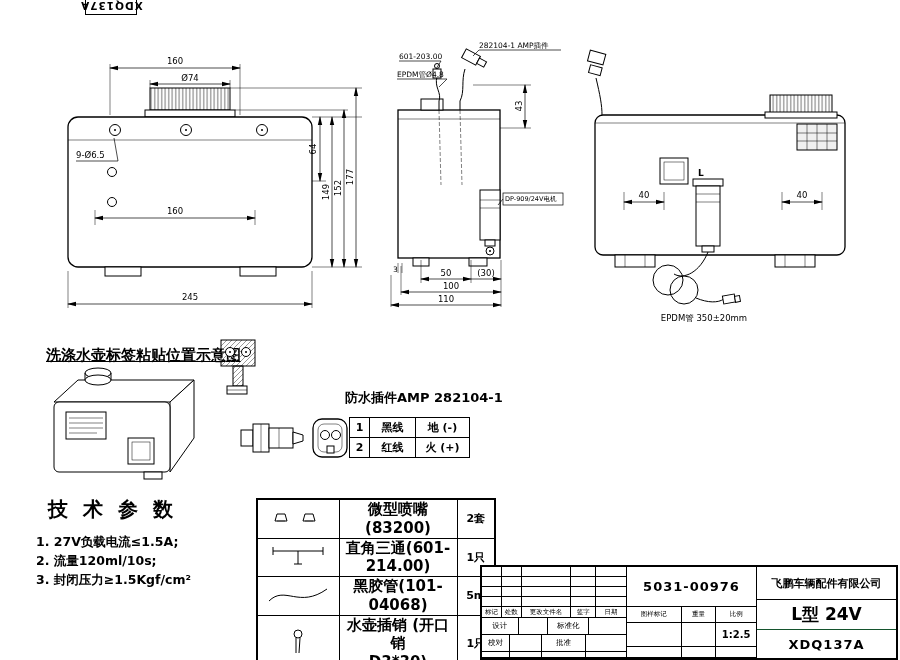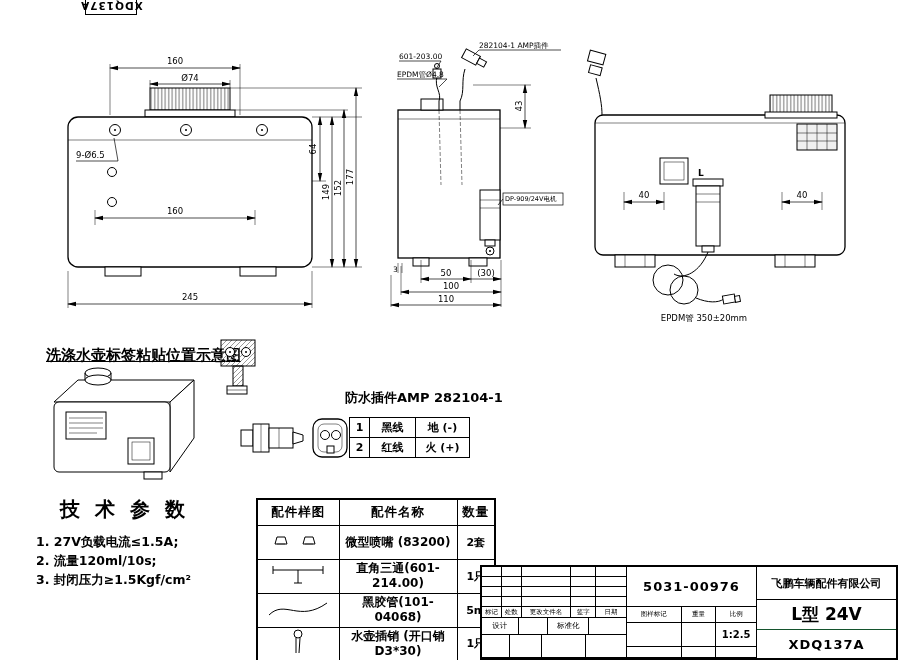--- a/index.html
+++ b/index.html
@@ -28,29 +28,29 @@
   .label-title{font-size:15px;font-weight:bold;text-decoration:underline;white-space:nowrap}
   .conn-title{font-size:13px;font-weight:bold;white-space:nowrap}
 
   
   table{border-collapse:collapse;background:#fff}
   .conn-table{border:1.6px solid #000}
   .conn-table td{border:1px solid #000;height:20px;text-align:center;font-size:11px;font-weight:bold}
   .conn-table .c1{width:20px}.conn-table .c2{width:46px}.conn-table .c3{width:54px}
 
   
-  .tp-title{font-size:20px;font-weight:bold;letter-spacing:4px;margin-left:24px;margin-bottom:9px;white-space:nowrap}
+  .tp-title{font-size:20px;font-weight:bold;letter-spacing:4px;margin-left:12px;margin-bottom:9px;white-space:nowrap}
   .tp-item{font-size:12.5px;font-weight:bold;line-height:19px;white-space:nowrap}
 
   
   .parts-table{border:2px solid #000;table-layout:fixed}
   .parts-table th,.parts-table td{border:1px solid #000;overflow:hidden}
   .parts-table th{height:26px;font-size:12.5px;font-weight:bold;letter-spacing:1px}
   .parts-table td{height:34px;text-align:center}
-  .pt-name{font-size:12px;font-weight:bold;white-space:pre-line;line-height:1.25}
+  .pt-name{font-size:15px;font-weight:bold;white-space:pre-line;line-height:1.25}
   .pt-qty{font-size:11px;font-weight:bold}
 
   
   .tb{border:2px solid #000;display:flex;background:#fff;overflow:hidden}
   .tb-left{width:145px;border-right:1.5px solid #000;display:flex;flex-direction:column}
   .tb-row{display:flex}
   .tb-cell{border-right:1px solid #000;border-bottom:1px solid #000;display:flex;align-items:center;justify-content:center;
            font-size:6.5px;white-space:nowrap;overflow:hidden}
   .tb-cell:last-child{border-right:none}
   .tb-mid{width:130px;border-right:1.5px solid #000;display:flex;flex-direction:column}
@@ -363,25 +363,20 @@
   <div class="tp-item">3. 封闭压力≥1.5Kgf/cm²</div>
 </div>
 
 <table class="abs parts-table" style="left:256px;top:498px;width:238px">
   <colgroup>
       <col style="width:82px">
       <col style="width:118px">
       <col style="width:38px">
     </colgroup>
   <tbody>
-      <tr>
-    <th>配件样图</th>
-    <th>配件名称</th>
-    <th>数量</th>
-  </tr>
   <tr>
     <td>
       <svg width="70" height="24" viewBox="0 0 70 24">
         <path class="n" d="M12,16 h12 l-2,-7 h-8 Z M40,16 h12 l-2,-7 h-8 Z" stroke-width="0.8"></path>
         <line class="t" x1="14" y1="16" x2="22" y2="16"></line>
             <line class="t" x1="42" y1="16" x2="50" y2="16"></line>
       </svg>
     </td>
     <td class="pt-name">微型喷嘴 (83200)</td>
     <td class="pt-qty">2套</td>
@@ -459,20 +454,26 @@
       <div class="tb-cell" style="width:50px">更改文件名</div>
       <div class="tb-cell" style="width:25px">签字</div>
       <div class="tb-cell" style="width:30px">日期</div>
     </div>
     <div class="tb-row" style="height:17px">
       <div class="tb-cell" style="width:40px;font-size:7.5px">设计</div>
       <div class="tb-cell" style="width:32px"></div>
       <div class="tb-cell" style="width:45px;font-size:7.5px">标准化</div>
       <div class="tb-cell" style="width:40px"></div>
     </div>
+    <div class="tb-row" style="height:17px">
+      <div class="tb-cell" style="width:28px;font-size:7.5px">校对</div>
+      <div class="tb-cell" style="width:32px"></div>
+      <div class="tb-cell" style="width:45px;font-size:7.5px">批准</div>
+      <div class="tb-cell" style="width:40px"></div>
+    </div>
     <div class="tb-row" style="flex:1">
       <div class="tb-cell" style="width:28px"></div>
         <div class="tb-cell" style="width:32px"></div>
       <div class="tb-cell" style="width:45px"></div>
         <div class="tb-cell" style="width:40px"></div>
     </div>
   </div>
   <div class="tb-mid">
     <div class="tb-docno">5031-00976</div>
     <div class="tb-row" style="height:16px">

